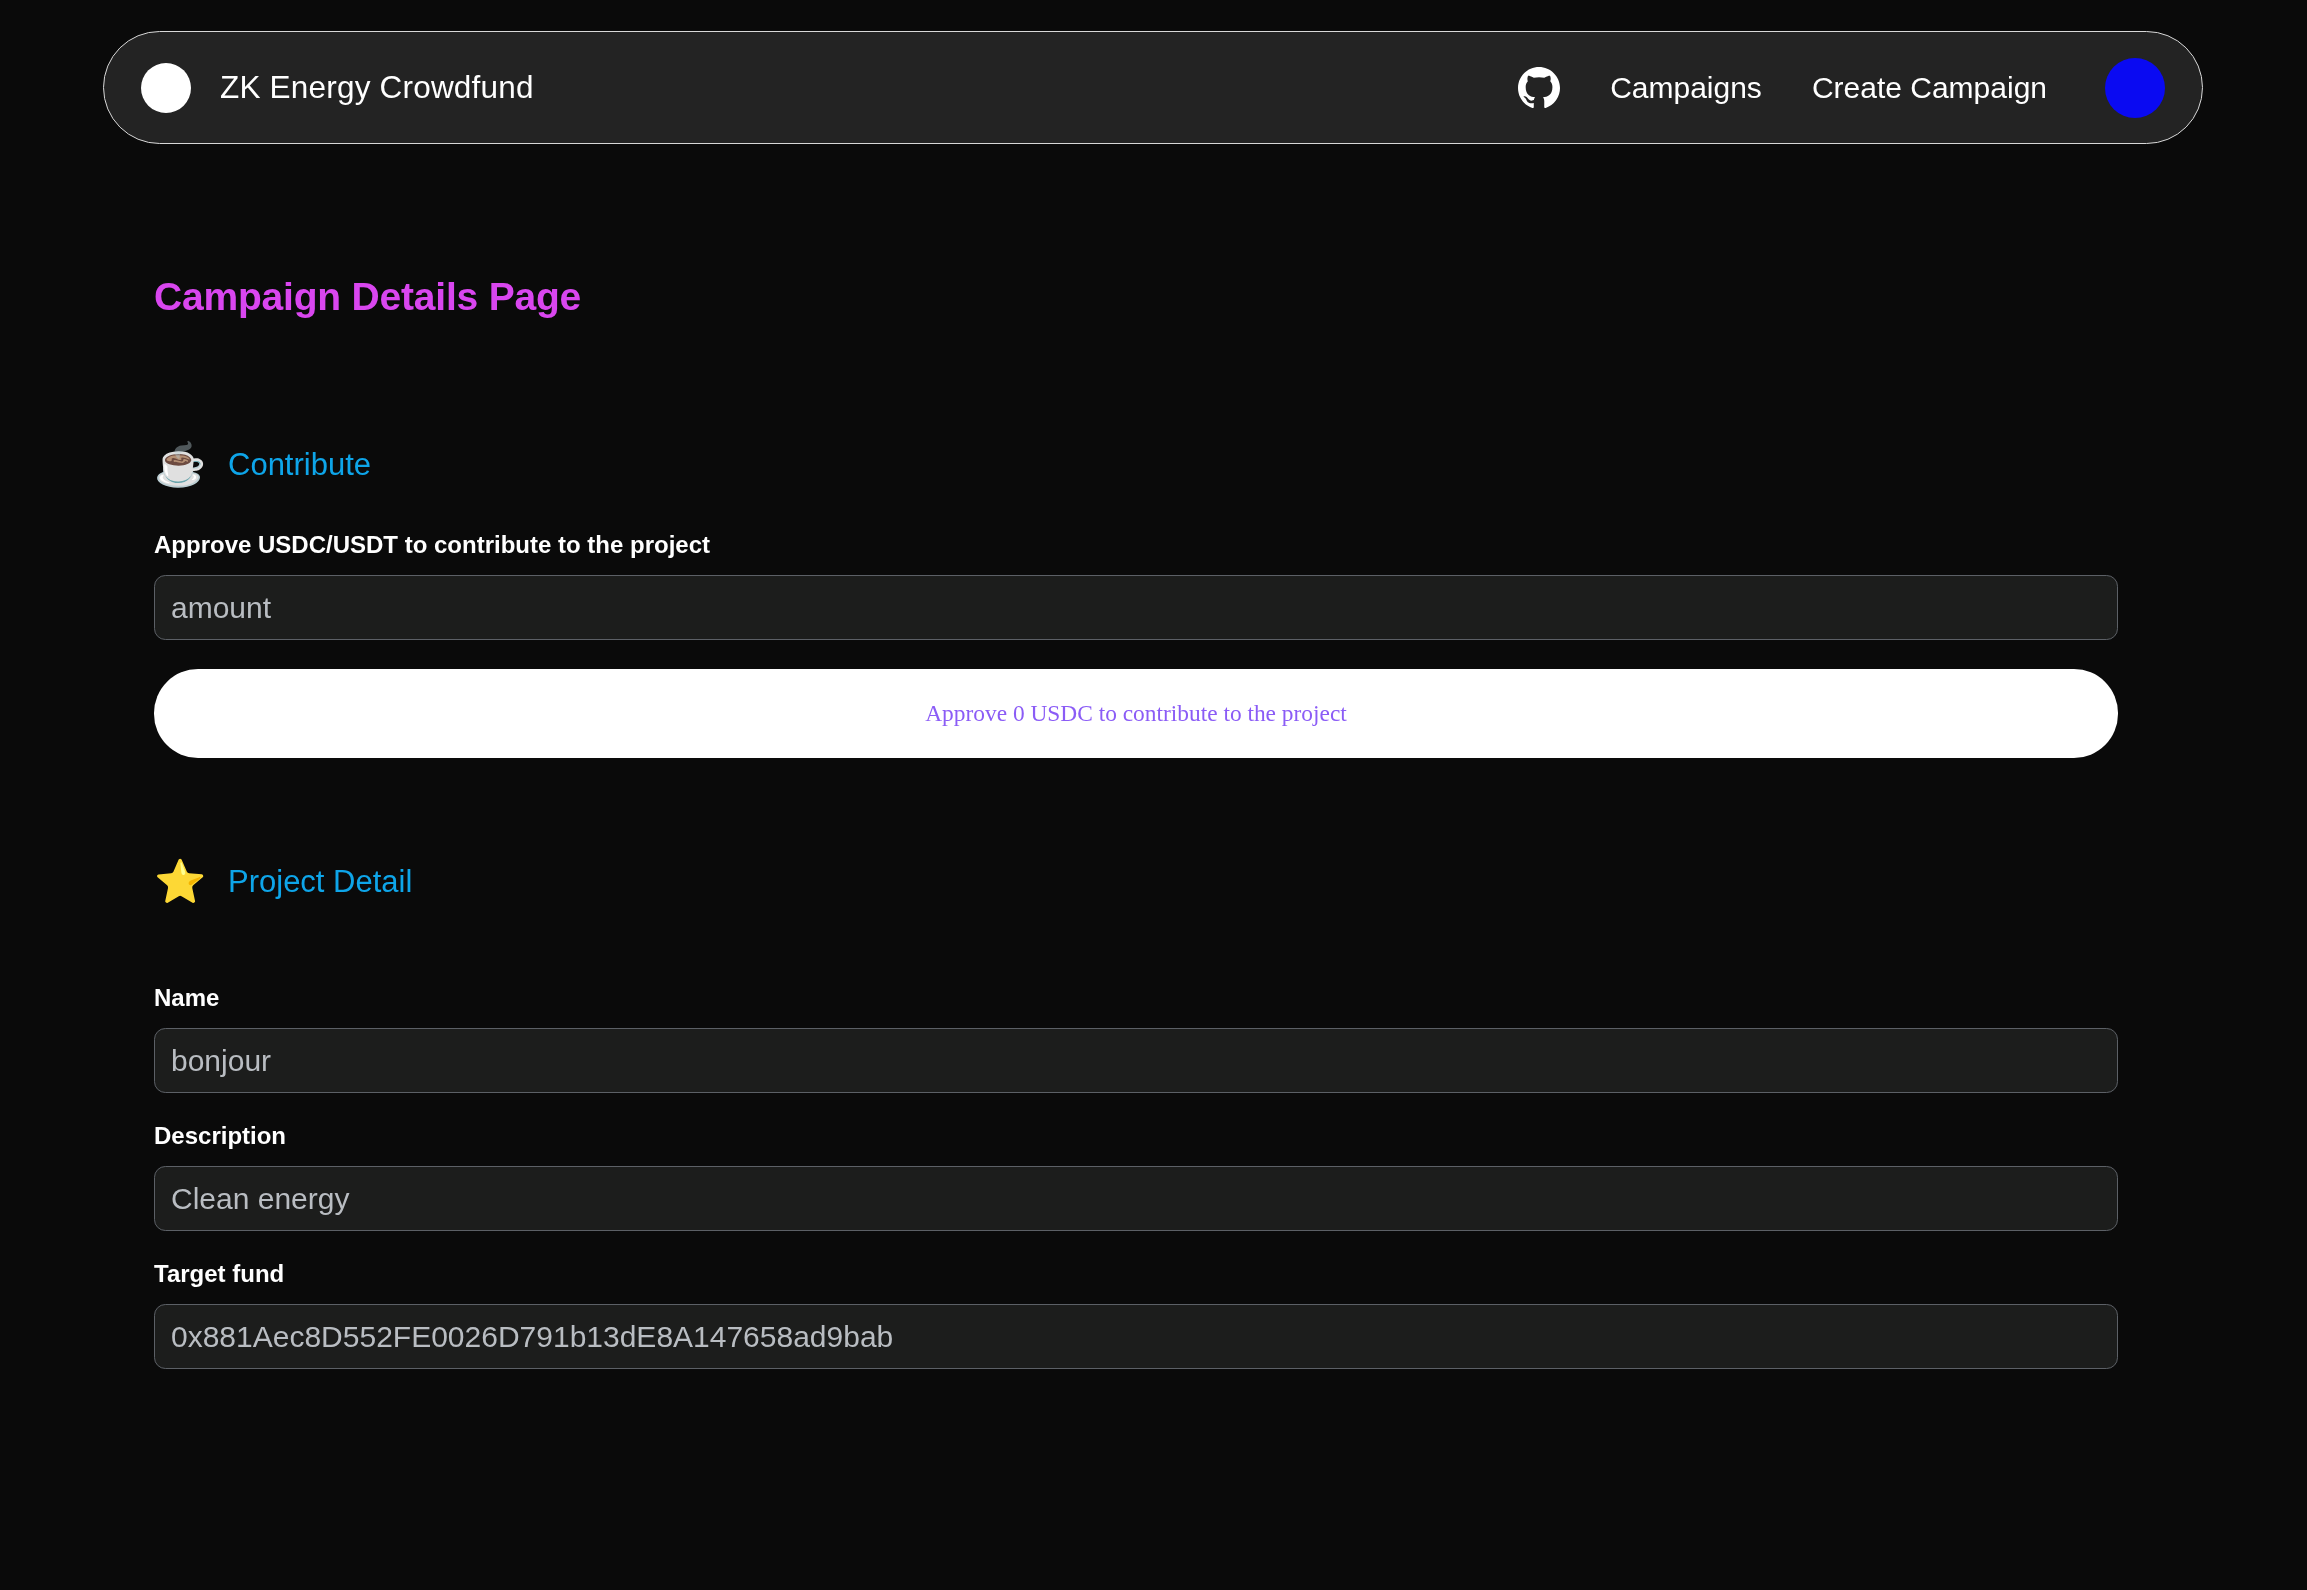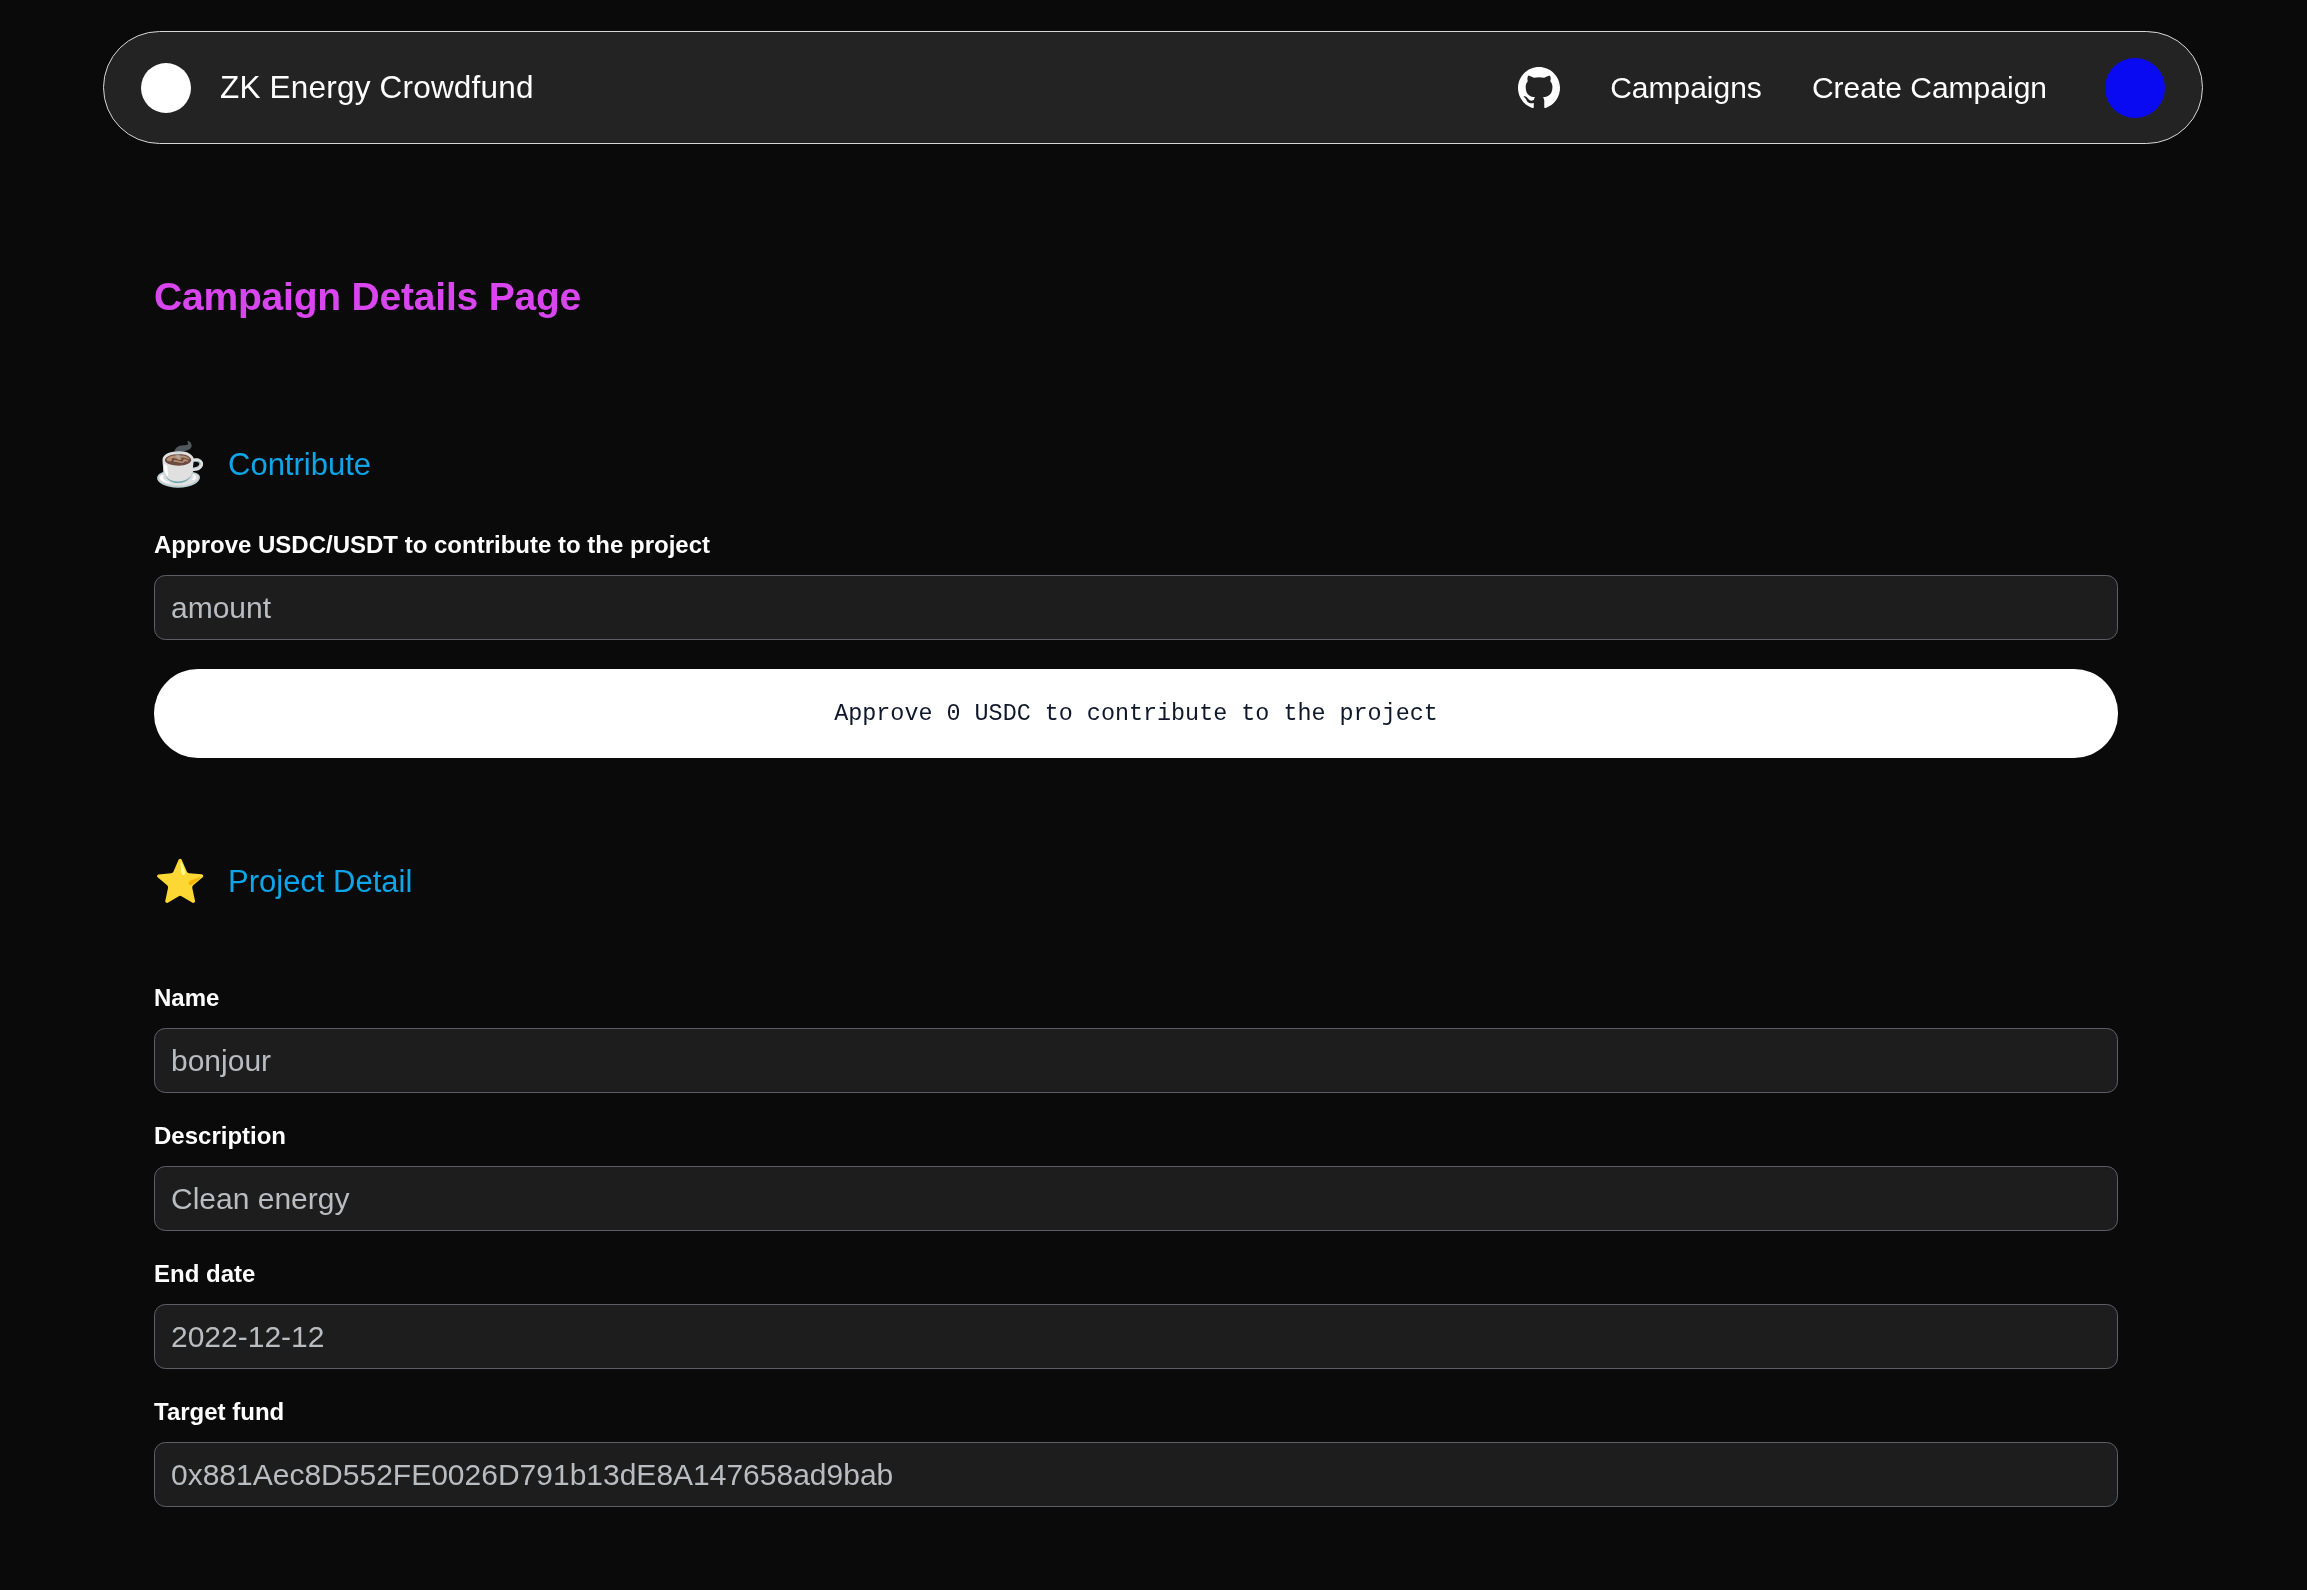--- a/index.html
+++ b/index.html
@@ -137,22 +137,22 @@
 
   .text-input::placeholder { color: #b9bdc2; opacity: 1; }
 
   .primary-button {
     display: block;
     width: 1964px;
     height: 89px;
     background: #ffffff;
     border: none;
     border-radius: 44px;
-    color: #0f172a;
-    font-family: Liberation Mono, monospace;
+    color: #8b5cf6;
+    font-family: Liberation Serif, serif;
     font-size: 23.4px;
     cursor: pointer;
     margin-top: 20px;
   }
 
   .spacer-lg { height: 103px; }
   .field-block { margin-bottom: 29px; }
 </style>
 </head>
 <body>
@@ -213,24 +213,20 @@
   <div class="field-block">
     <span class="field-label">Name</span>
     <input class="text-input" type="text" placeholder="bonjour" style="">
   </div>
 
   <div class="field-block">
     <span class="field-label">Description</span>
     <input class="text-input" type="text" placeholder="Clean energy" style="">
   </div>
 
-  <div class="field-block">
-    <span class="field-label">End date</span>
-    <input class="text-input" type="text" placeholder="2022-12-12" style="">
-  </div>
 
   <div class="field-block">
     <span class="field-label">Target fund</span>
     <input class="text-input" type="text" placeholder="0x881Aec8D552FE0026D791b13dE8A147658ad9bab" style="">
   </div>
 
 </div>
 
 
 </body></html>

